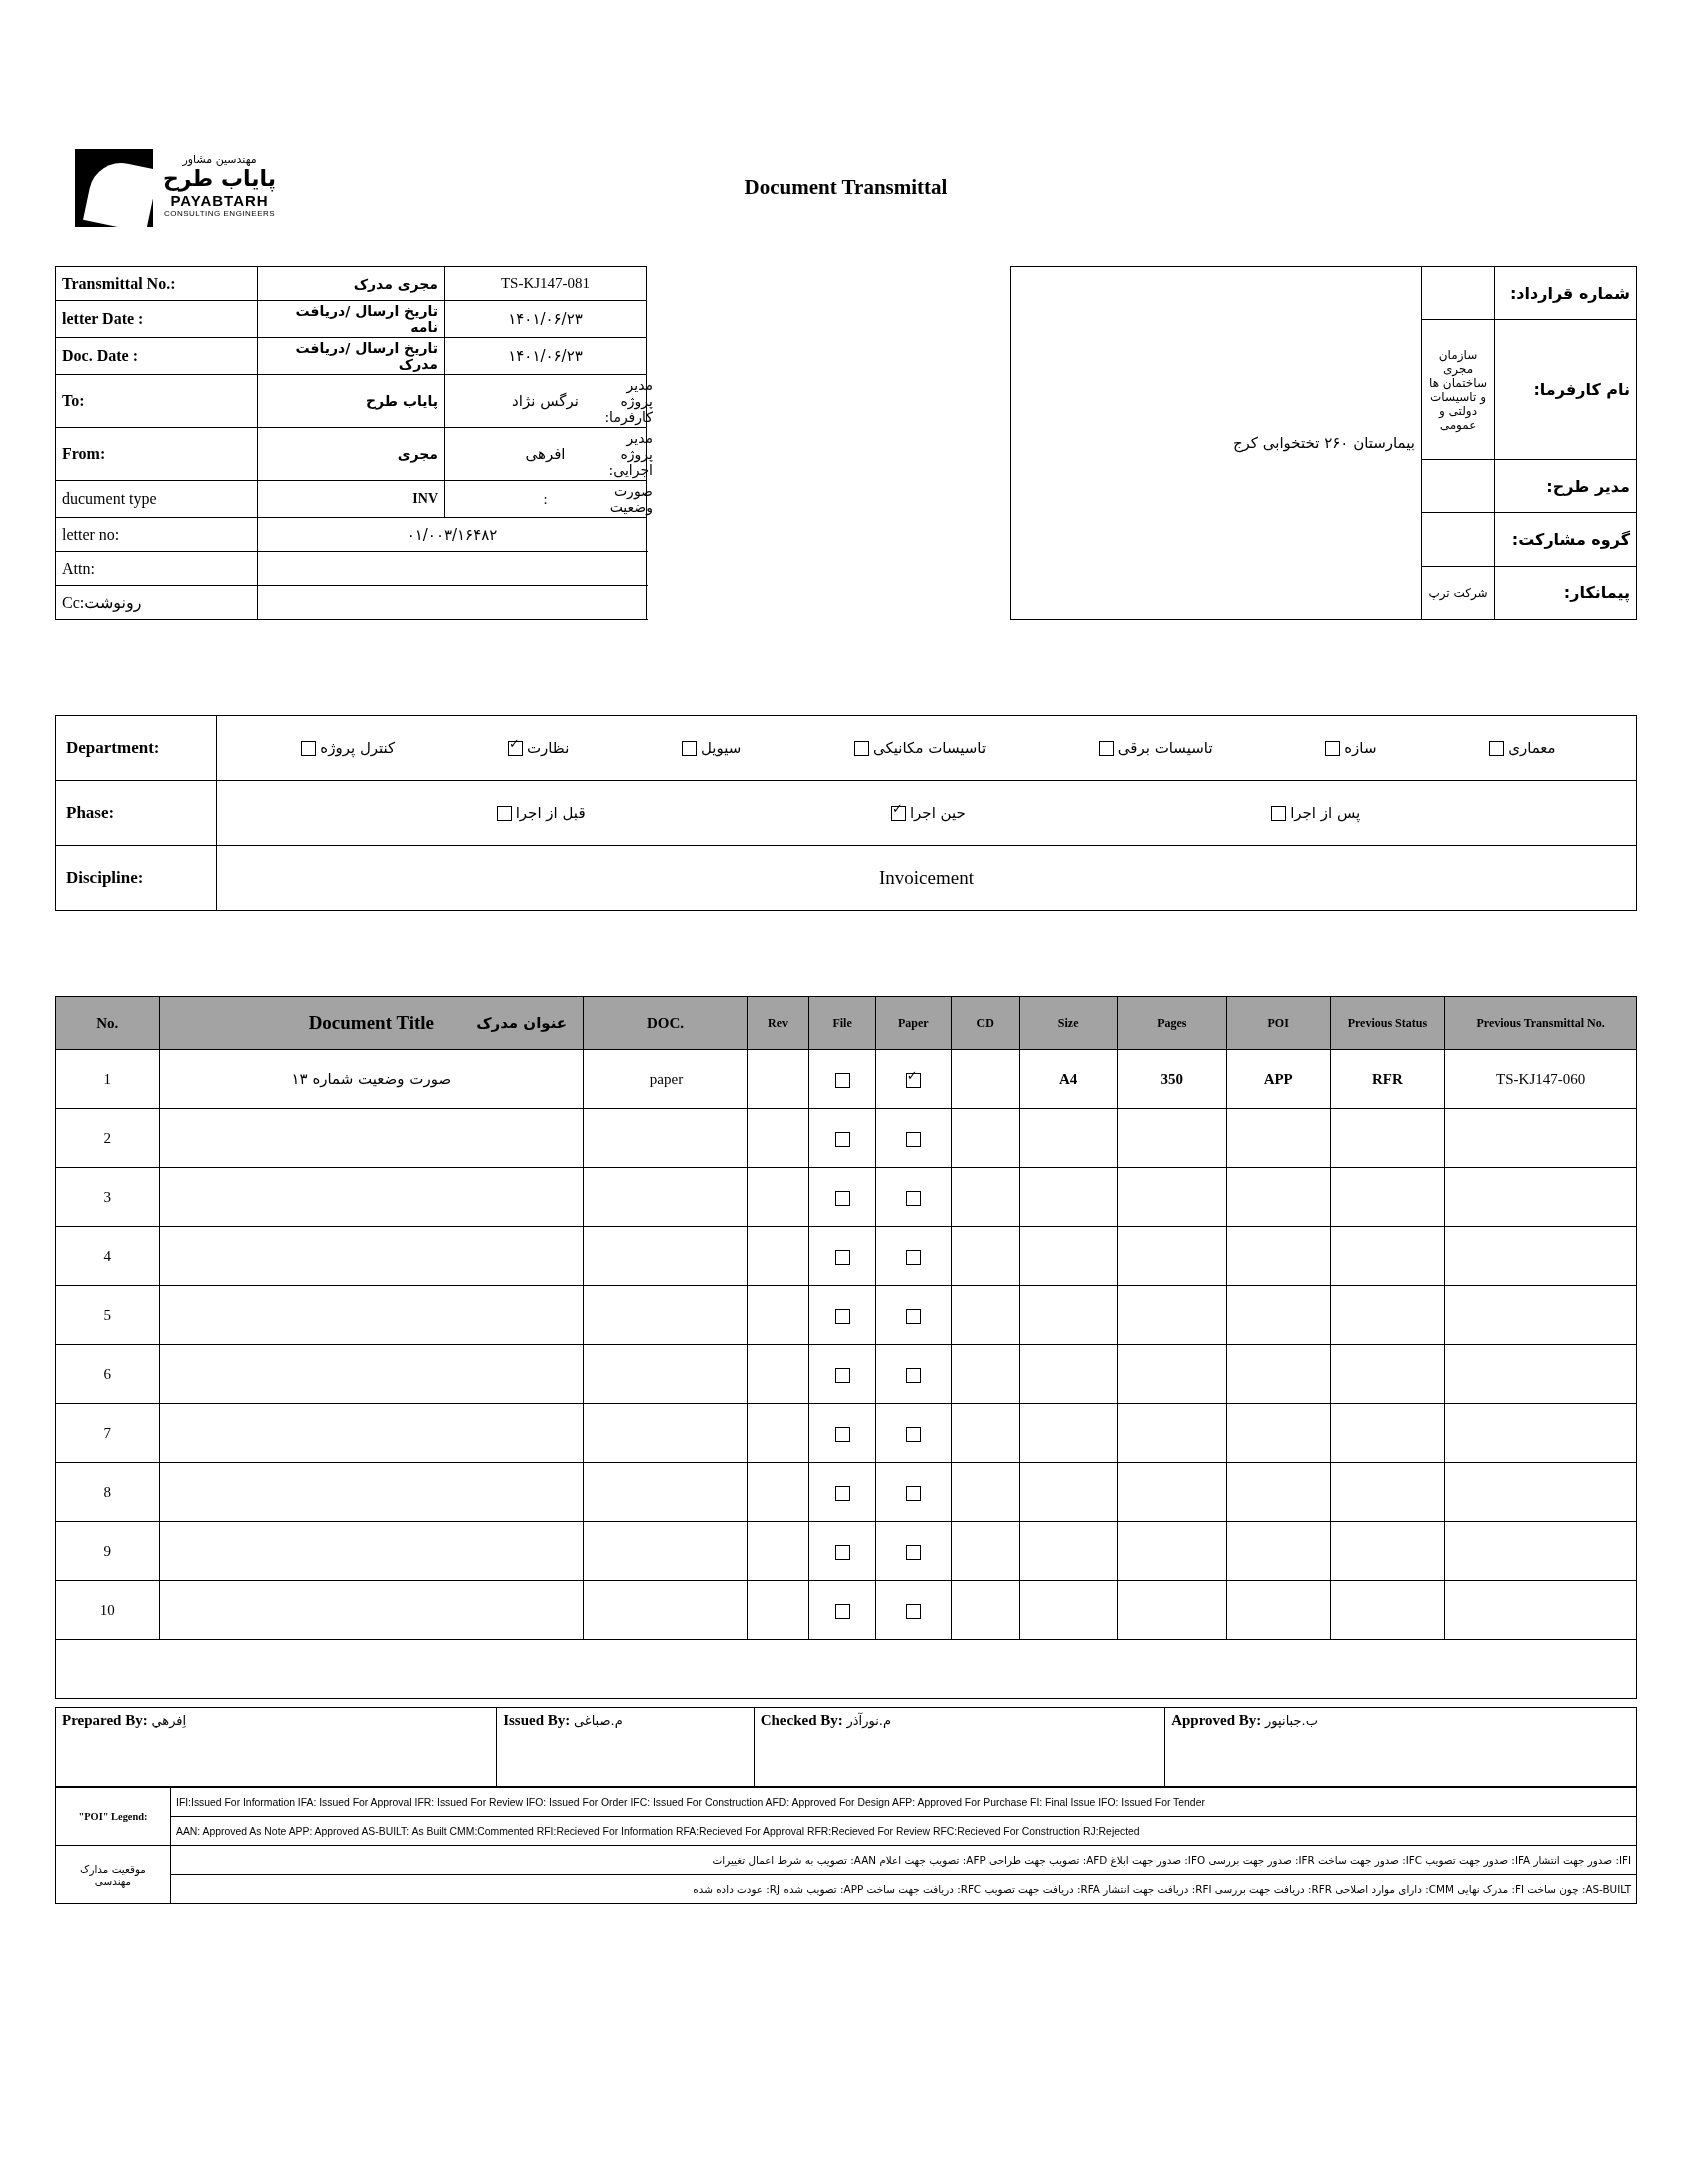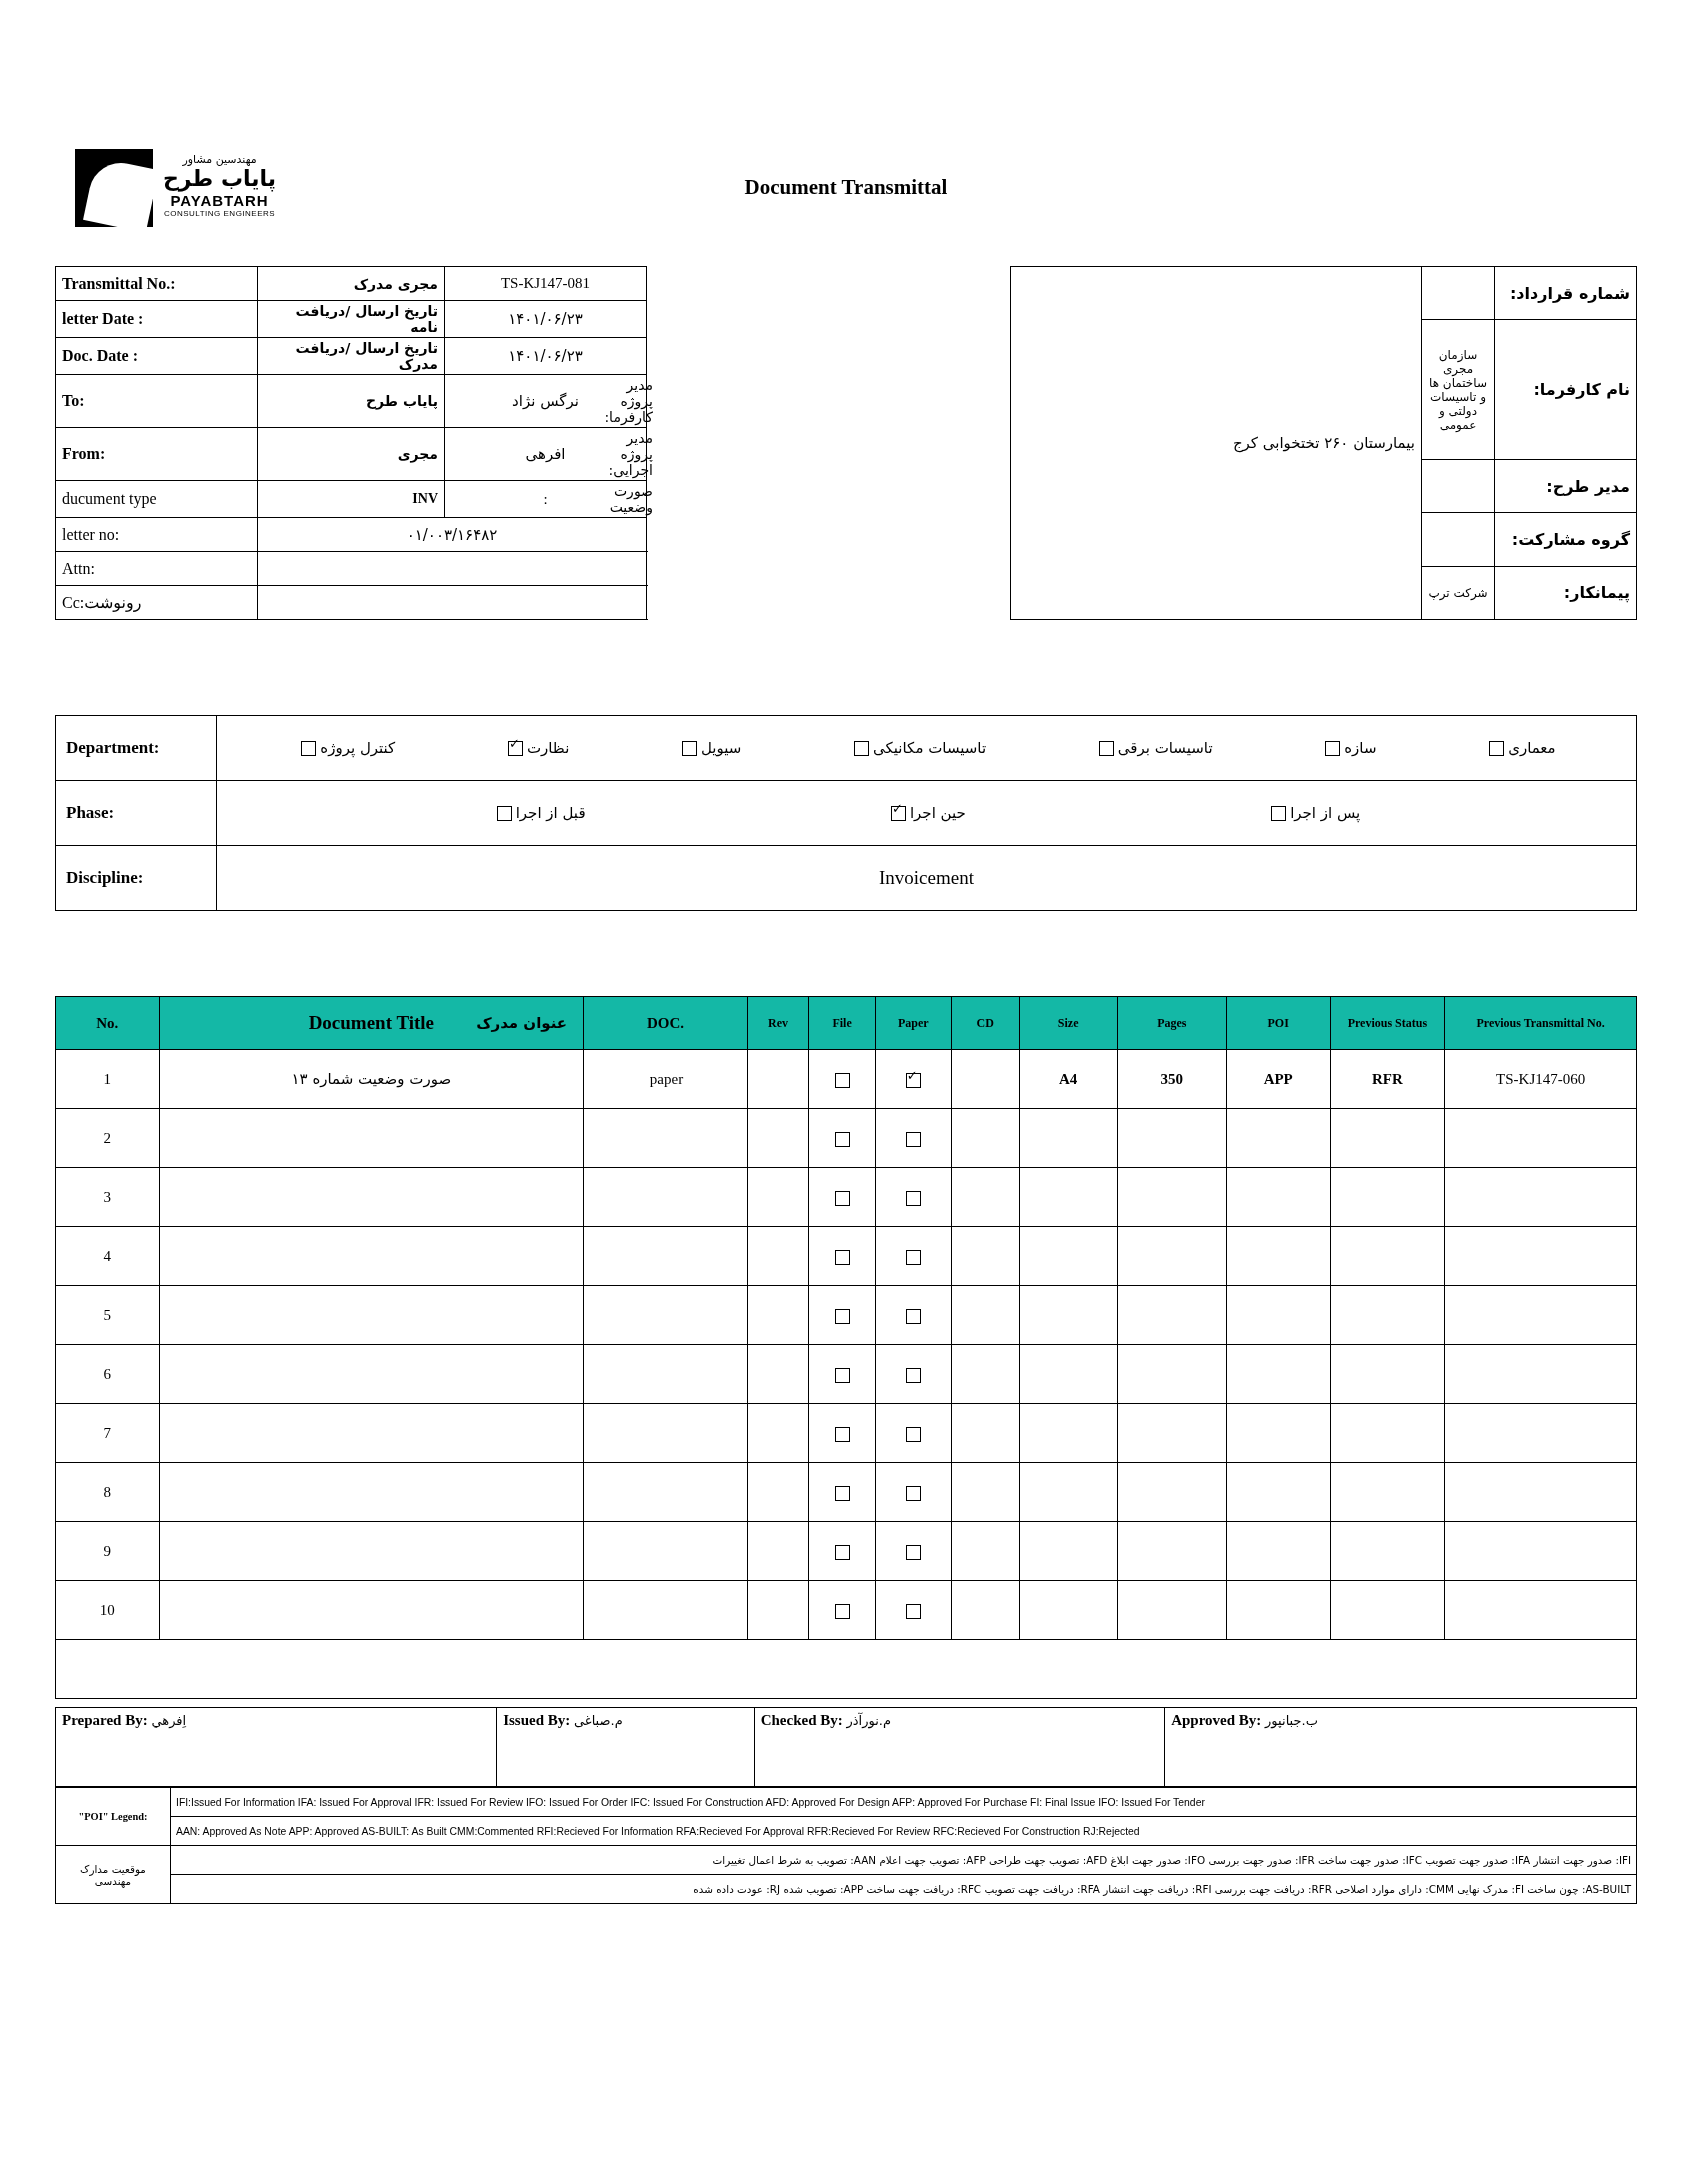--- a/index.html
+++ b/index.html
@@ -182,21 +182,21 @@
     align-items: center;
     padding: 0 119px;
   }
 
   
   table.docs {
     width: 100%;
     margin-top: 85px;
   }
   table.docs th {
-    background: #14b8a6;
+    background: #a3a3a3;
     font-size: 15px;
     font-weight: bold;
     height: 48px;
     text-align: center;
   }
   table.docs th.small { font-size: 12px; }
   table.docs td {
     height: 54px;
     text-align: center;
     font-size: 15px;

